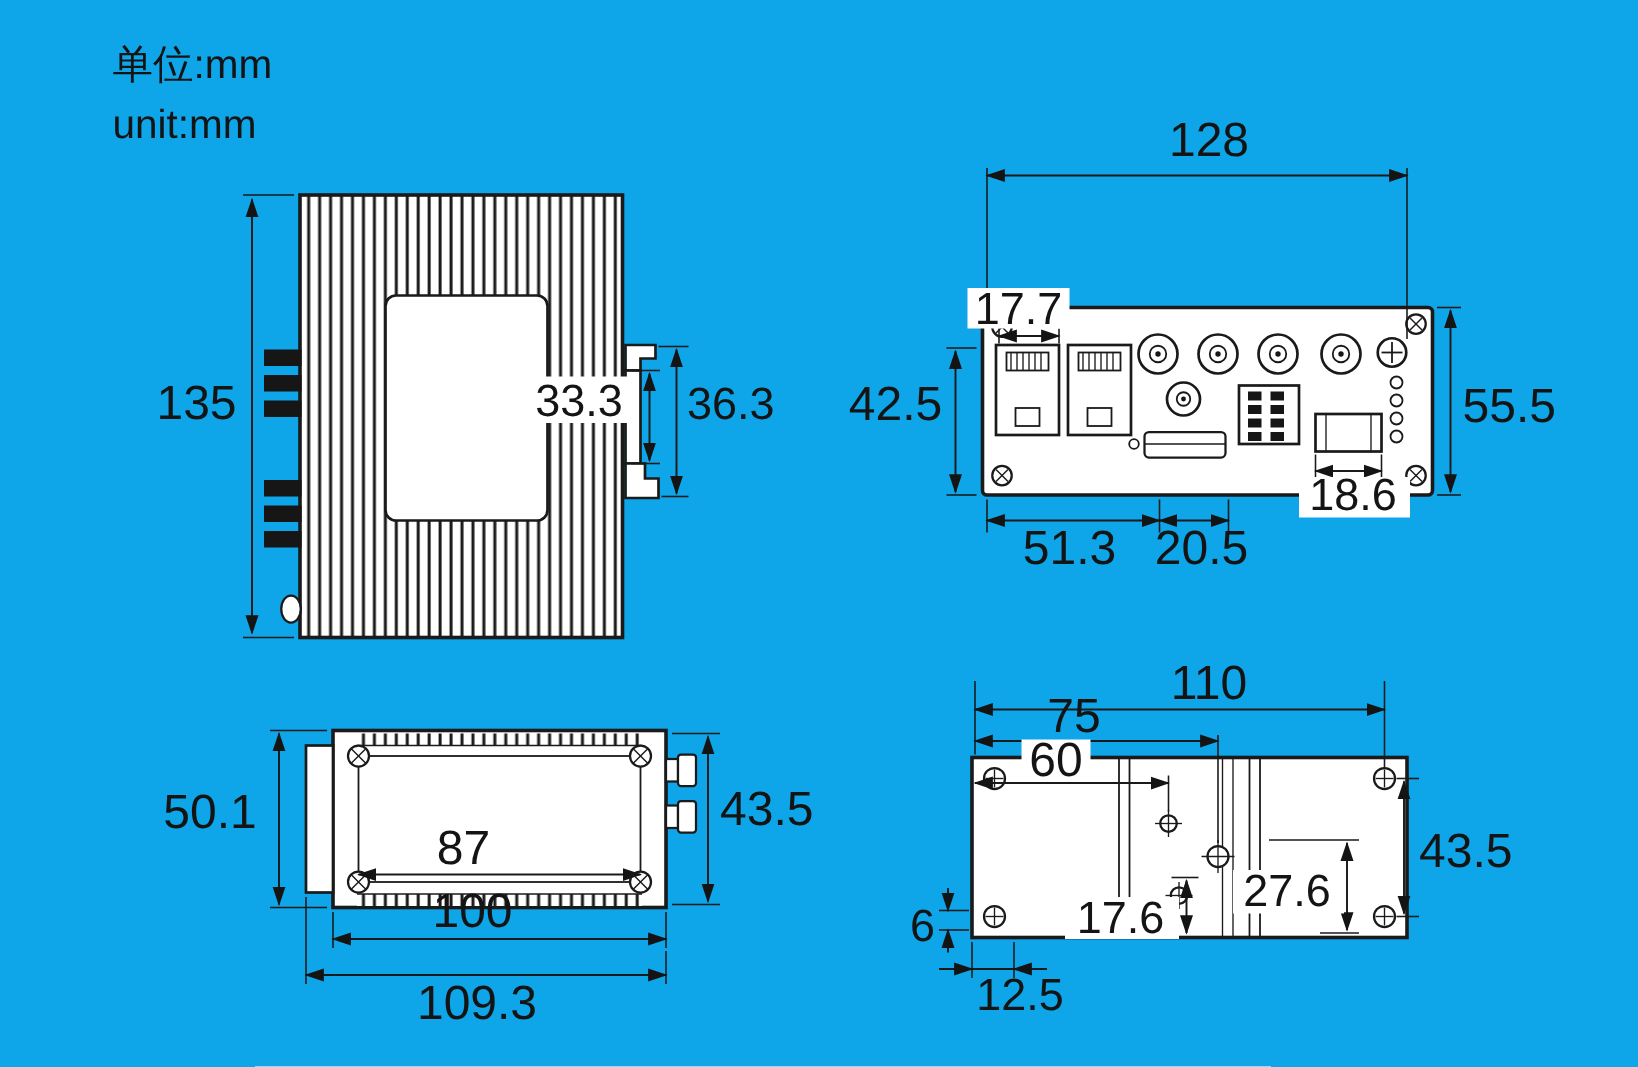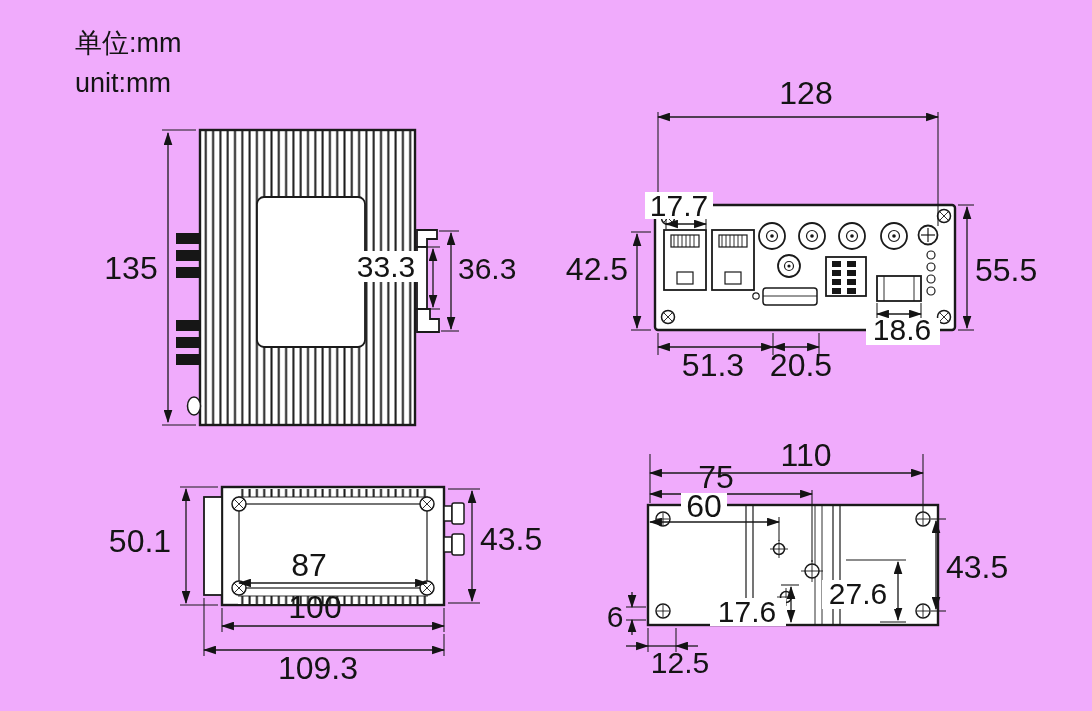--- a/index.html
+++ b/index.html
@@ -1,16 +1,16 @@
 <!DOCTYPE html>
 <html><head>
 <meta charset="utf-8">
 <style>
   html,body{margin:0;padding:0;background:#ffffff}
-  .wrap{width:1092px;height:711px;position:relative;background:#f0abfc;overflow:hidden}
+  .wrap{width:1092px;height:711px;position:relative;background:#0ea5e9;overflow:hidden}
   svg{display:block}
   .outline{fill:#fff;stroke:#1a1a1a;stroke-width:2.4}
   .s2{fill:#fff;stroke:#1a1a1a;stroke-width:1.8}
   .s15{fill:#fff;stroke:#1a1a1a;stroke-width:1.5}
   .s1{fill:none;stroke:#1a1a1a;stroke-width:1.2}
   .thin{fill:none;stroke:#1a1a1a;stroke-width:0.9}
   .dim{fill:none;stroke:#1a1a1a;stroke-width:1.3}
   .ext{fill:none;stroke:#1a1a1a;stroke-width:1.05}
   .blk{fill:#161616;stroke:none}
   .bg{fill:#ffffff;stroke:none}

